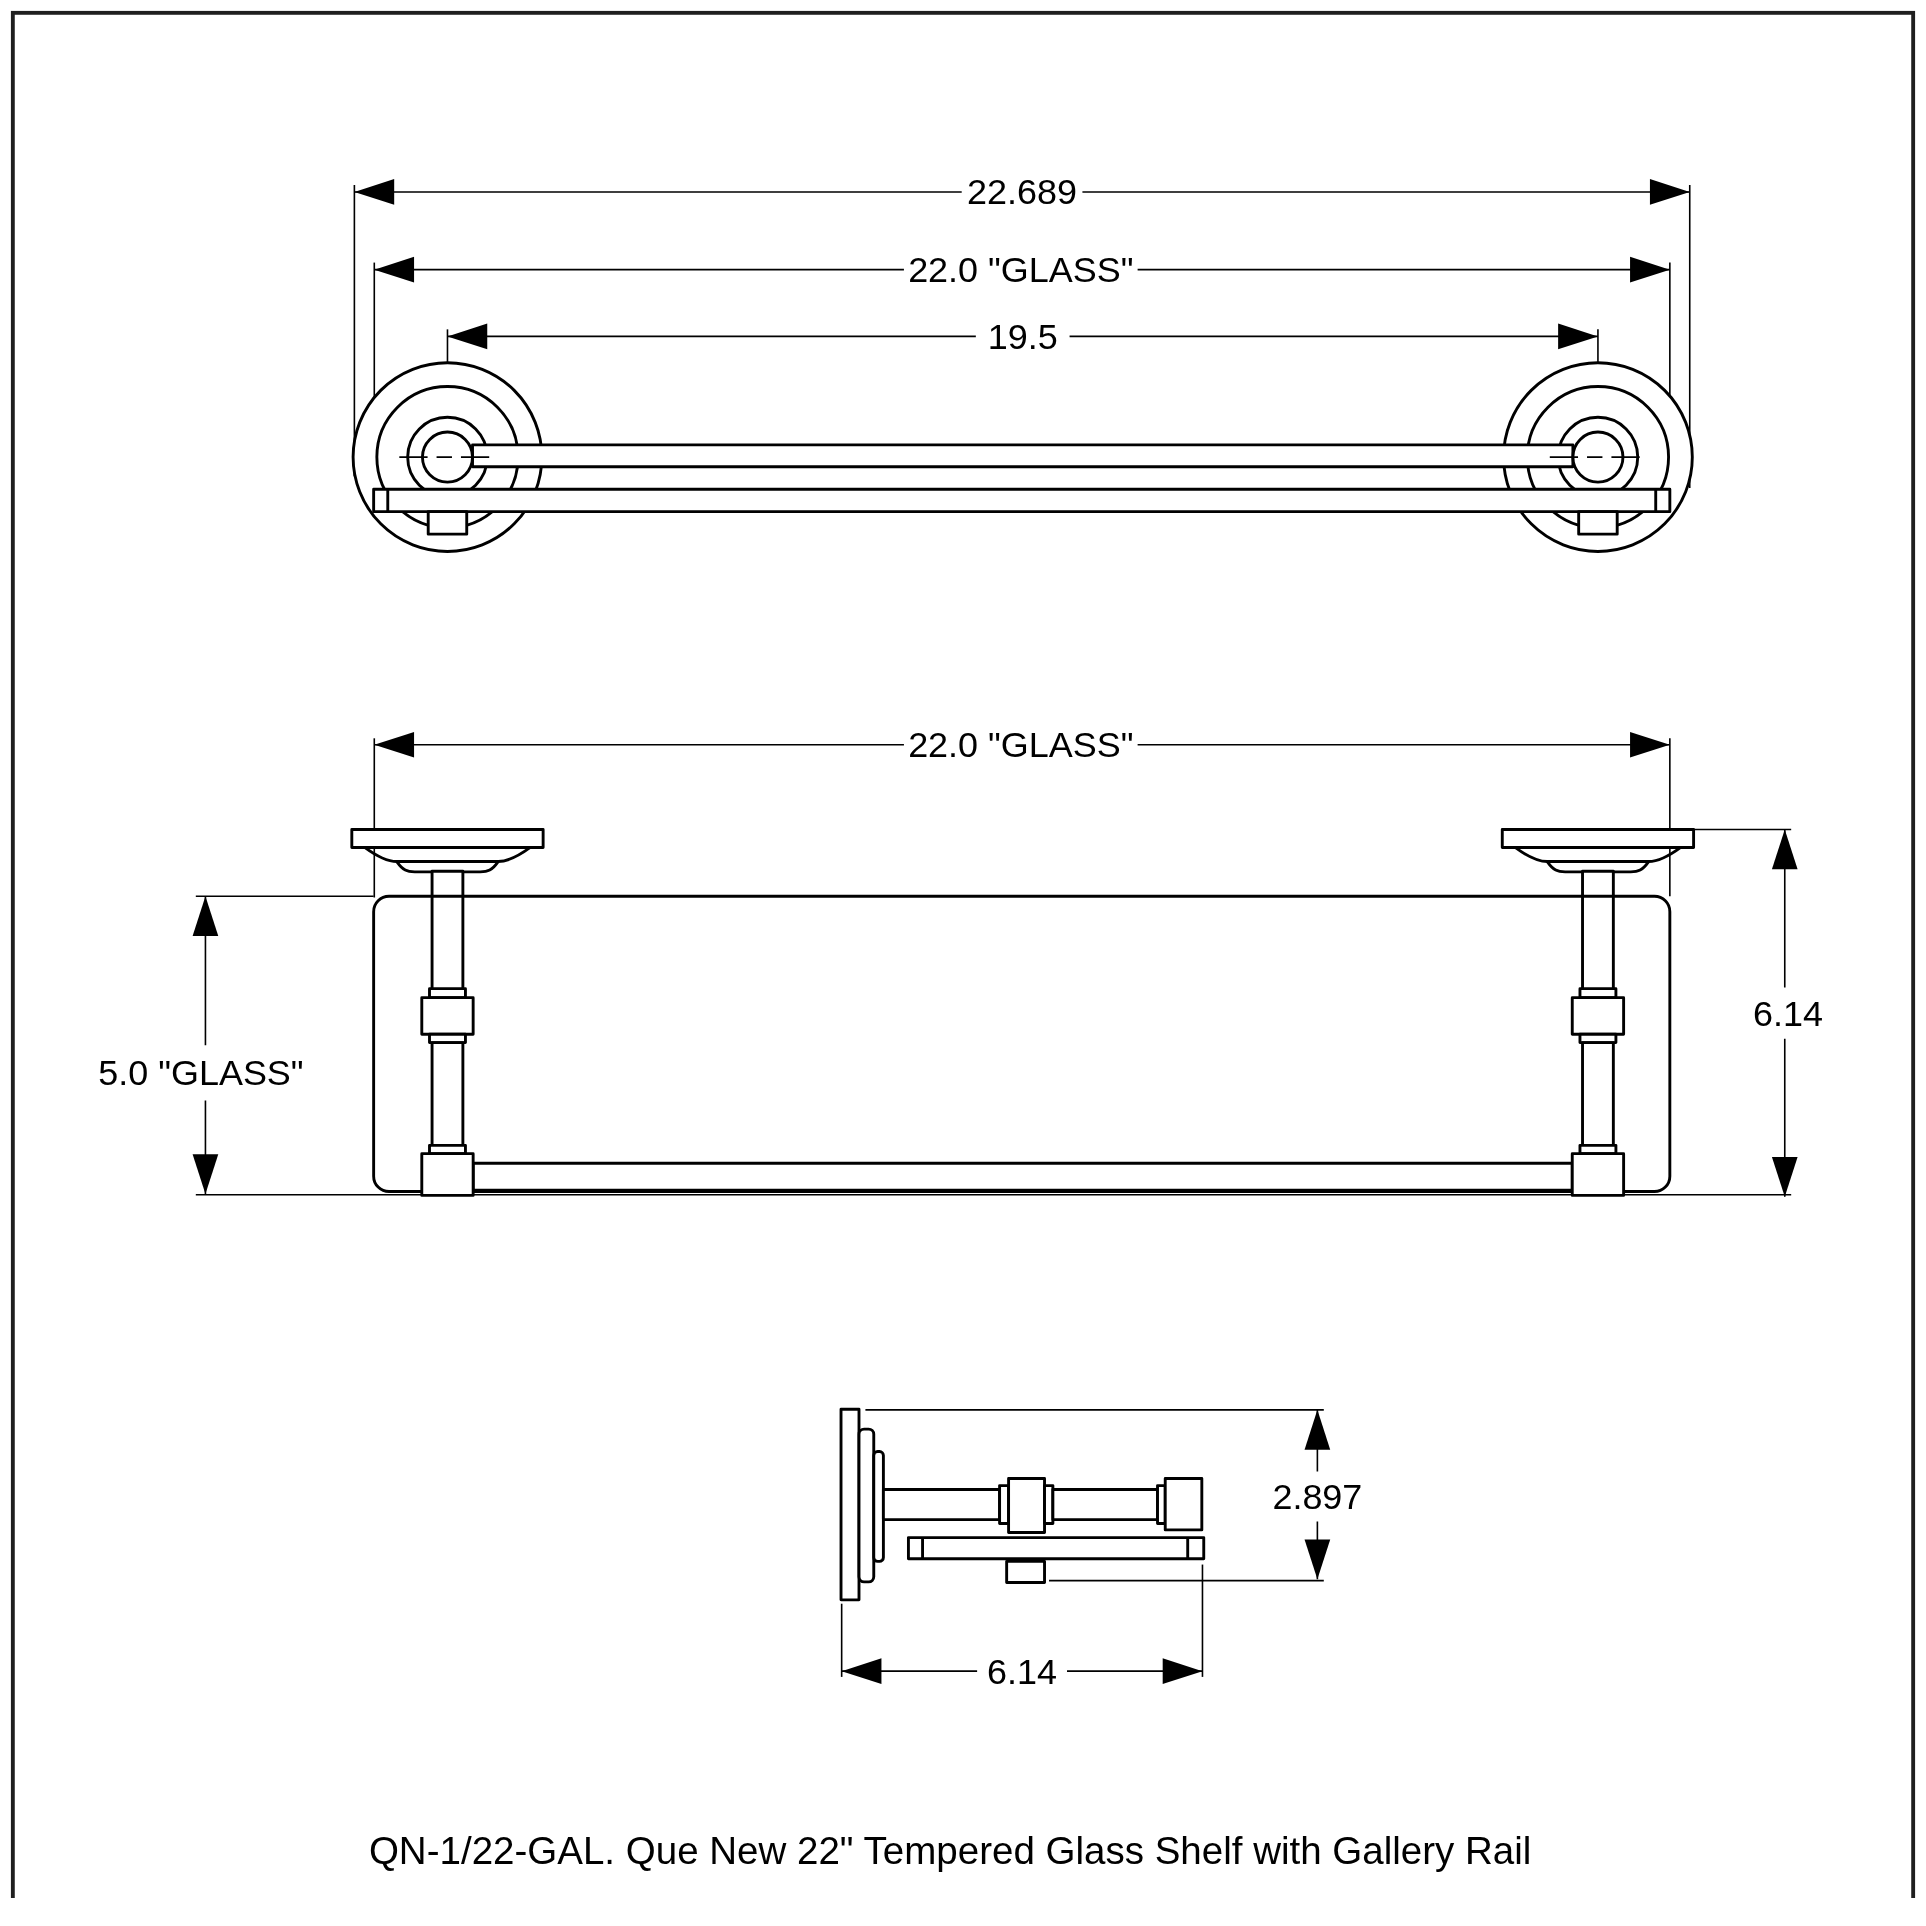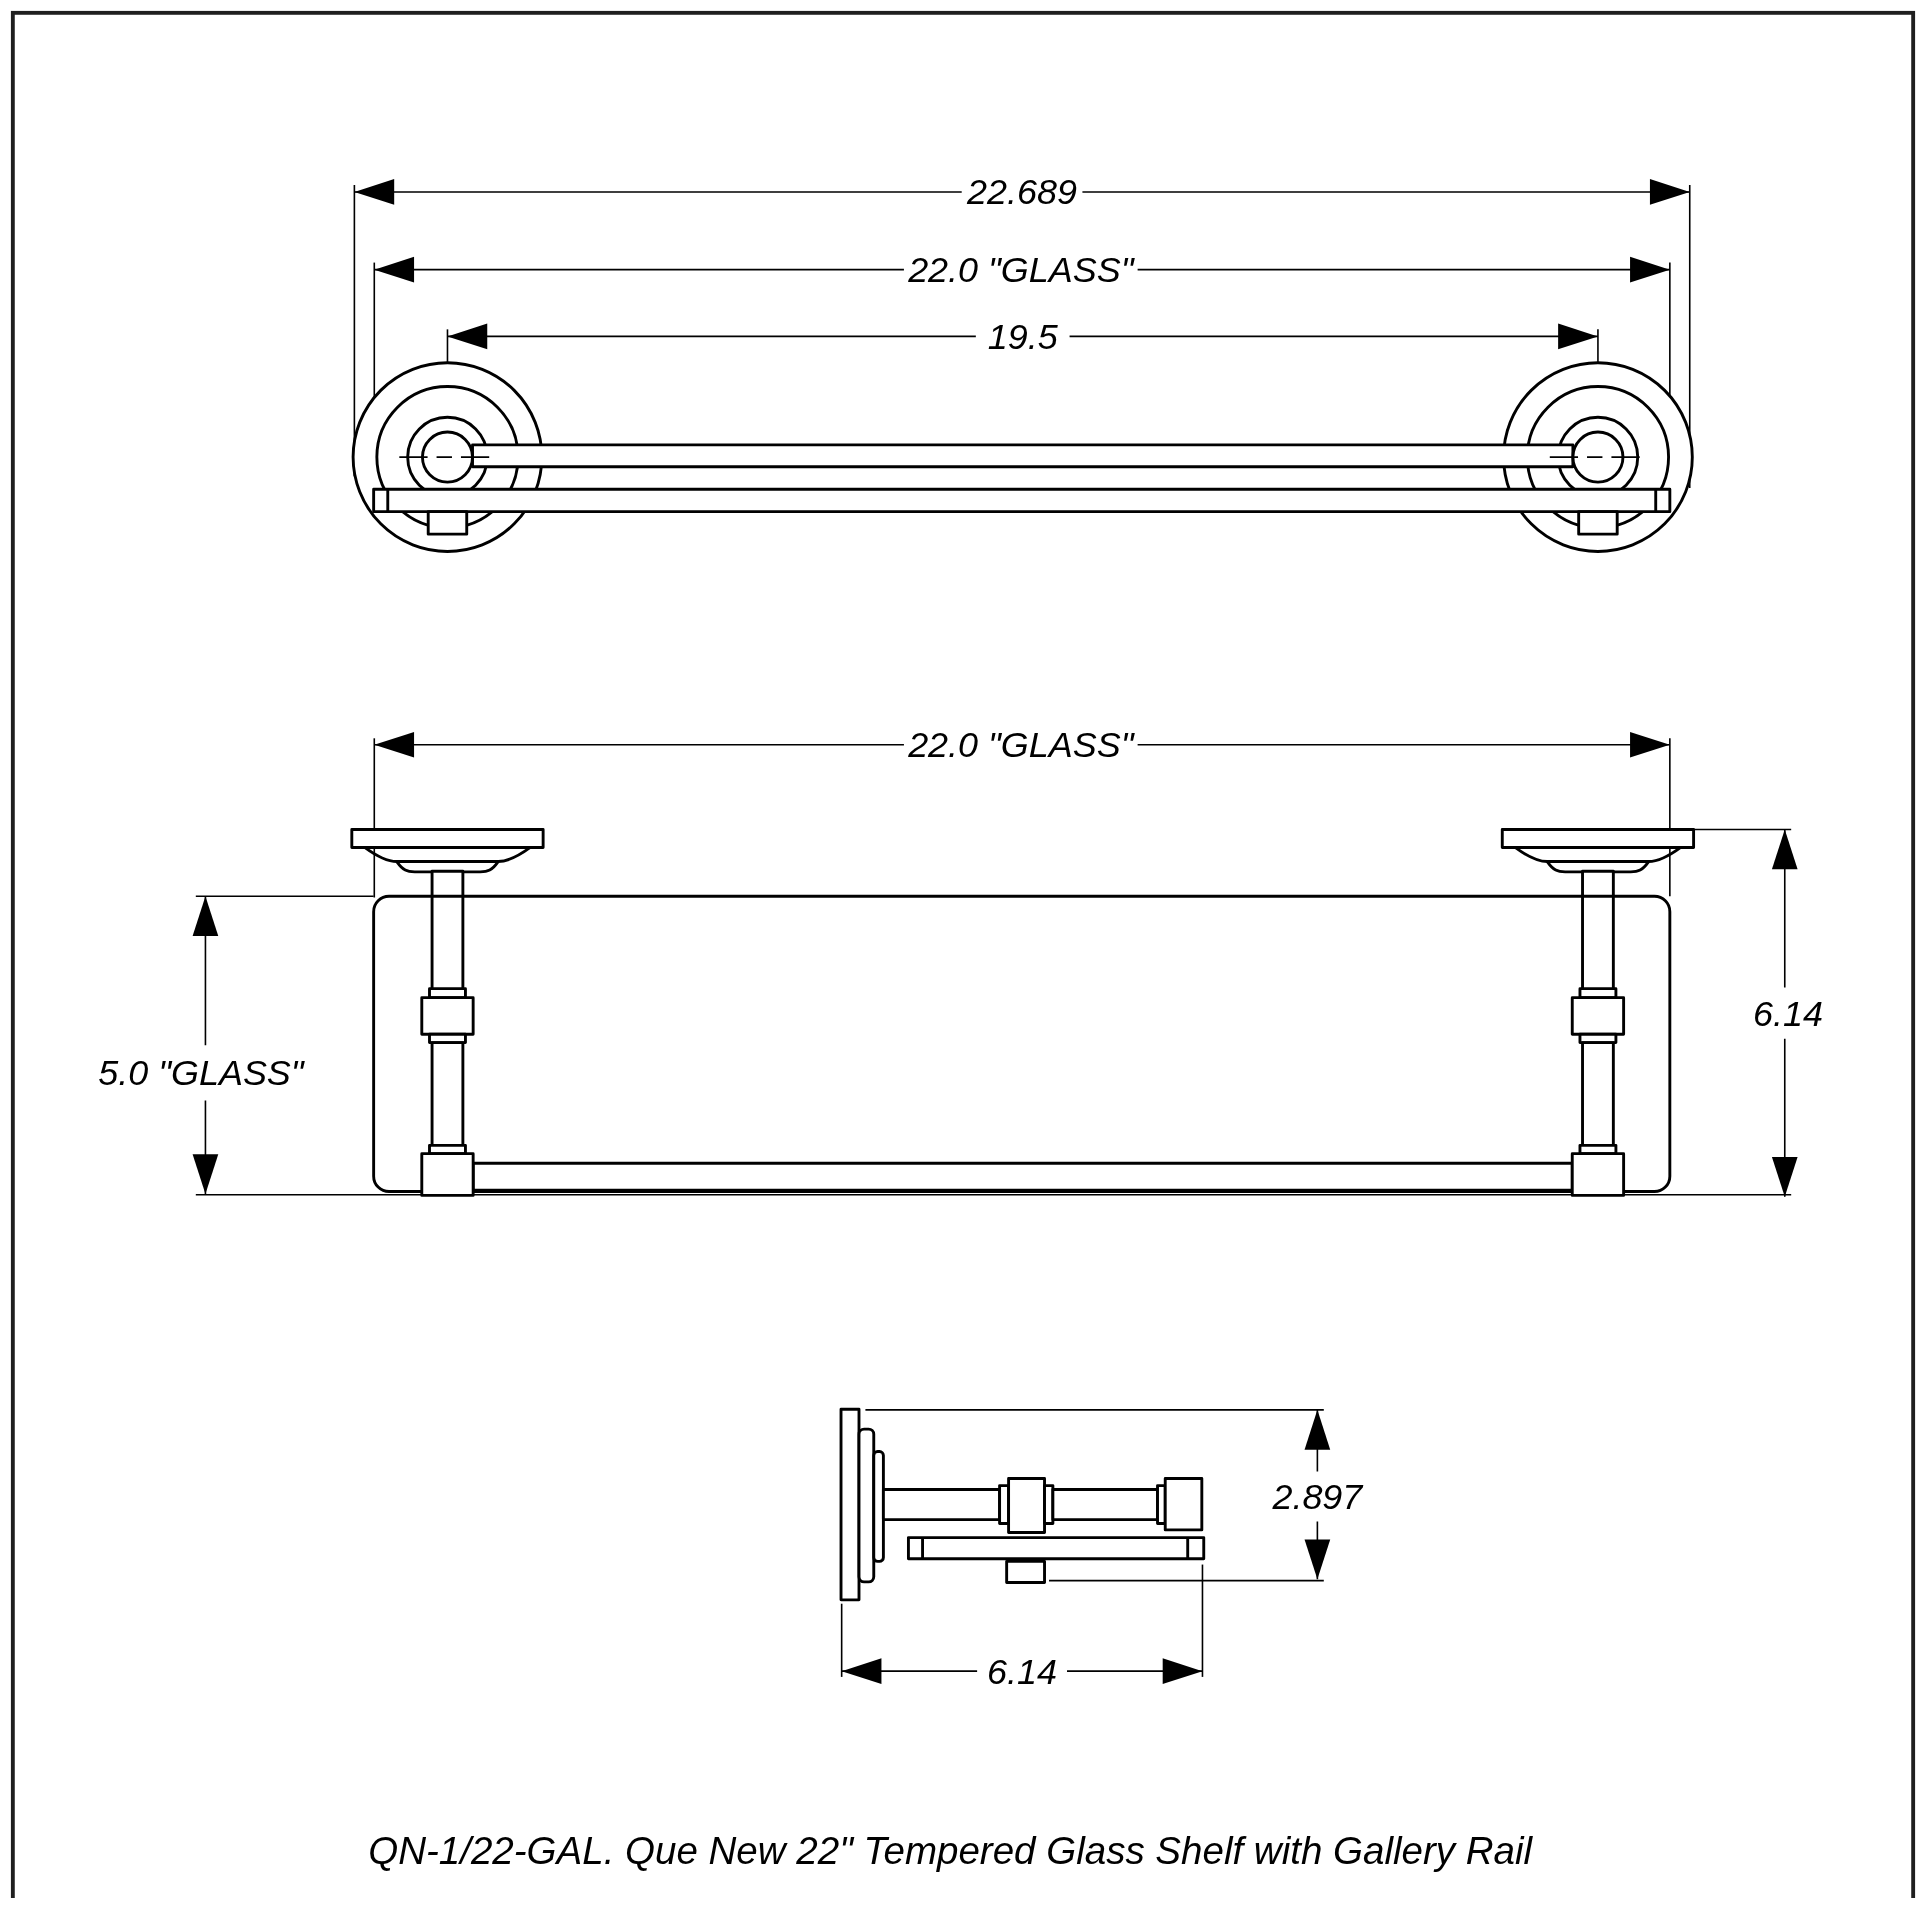--- a/index.html
+++ b/index.html
@@ -1,17 +1,17 @@
 <!DOCTYPE html>
 <html style="font-size:10.3px"><head>
 <meta charset="utf-8">
 <style>
   html,body{margin:0;padding:0;background:#ffffff;}
   .page{position:relative;width:1926px;height:1898px;background:#ffffff;
-        font-family:"Liberation Sans", sans-serif;font-style:italic;}
+        font-family:"Liberation Sans", sans-serif;}
   svg{position:absolute;left:0;top:0;}
   .frame{fill:none;stroke:#1f1f1f;stroke-width:6;}
   .o {fill:#ffffff;stroke:#000000;stroke-width:4.5;stroke-linejoin:round;}
   .on{fill:none;stroke:#000000;stroke-width:4.5;stroke-linejoin:round;}
   .thin{fill:none;stroke:#000000;stroke-width:2.5;}
   .cl{fill:none;stroke:#000000;stroke-width:3;}
   .ah{fill:#000000;stroke:none;}
   .dimtext{font-size:56px;fill:#000000;}
   .titletext{font-size:60px;fill:#000000;}
 </style>

